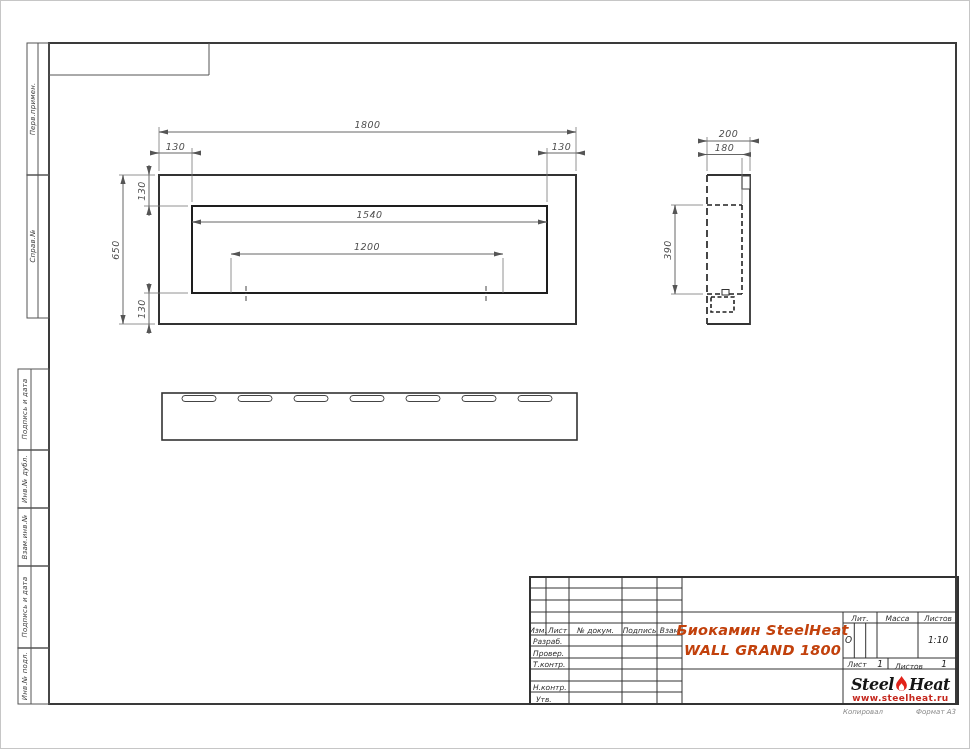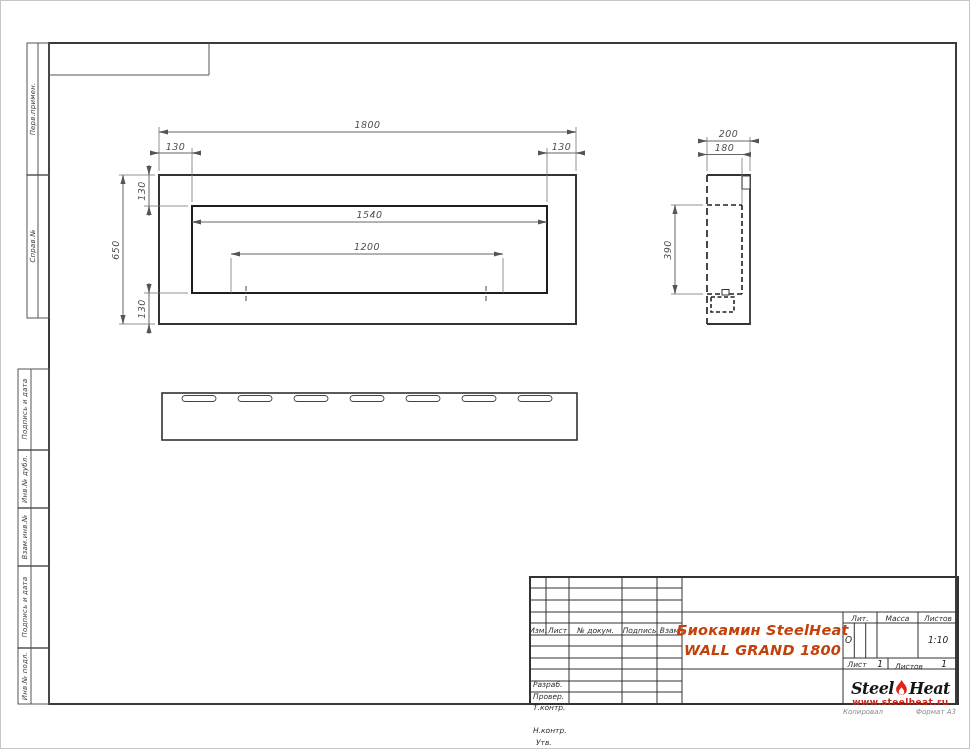--- a/index.html
+++ b/index.html
@@ -2,29 +2,29 @@
 <html><head>
 <meta charset="utf-8">
 <style>
   html,body{margin:0;padding:0;background:#fff;}
   #sheet{position:relative;width:970px;height:749px;background:#ffffff;overflow:hidden;
          font-family:"DejaVu Sans",sans-serif;}
   .edge{position:absolute;inset:0;border:1px solid #c6c6c6;pointer-events:none;}
   svg{position:absolute;left:0;top:0;}
   .t{position:absolute;transform:translate(-50%,-50%);white-space:nowrap;}
   .tv{position:absolute;transform:translate(-50%,-50%) rotate(-90deg);white-space:nowrap;}
-  .tl{position:absolute;transform:translate(0,-50%);white-space:nowrap;margin-top:43px;}
+  .tl{position:absolute;transform:translate(0,-50%);white-space:nowrap;}
   .dim{font:italic 9.5px "DejaVu Sans",sans-serif;color:#4f4f4f;letter-spacing:.4px;}
   .strip{font:italic 7px "DejaVu Sans",sans-serif;color:#3a3a3a;letter-spacing:.2px;}
   .tb{font:italic 7.5px "DejaVu Sans",sans-serif;color:#2e2e2e;}
   .tbv{font:italic 9px "DejaVu Sans",sans-serif;color:#222;}
   .title1{font:italic 700 14.5px "DejaVu Sans",sans-serif;color:#c2410c;letter-spacing:.2px;}
   .faint{font:italic 7px "DejaVu Sans",sans-serif;color:#8a8a8a;}
   .logo-box{position:absolute;left:844px;top:670px;width:113px;height:37px;display:flex;
-            flex-direction:column;align-items:center;justify-content:flex-end;}
+            flex-direction:column;align-items:center;justify-content:center;}
   .logo-row{display:flex;align-items:center;gap:1px;line-height:1;}
   .logo-word{font:italic 700 16px "DejaVu Serif",serif;color:#151515;letter-spacing:-.5px;}
   .logo-site{font:700 9px "DejaVu Sans",sans-serif;letter-spacing:.4px;margin-top:-1px;}
 </style>
 </head>
 <body>
 
 <div id="sheet">
   <div class="edge"></div>
 

